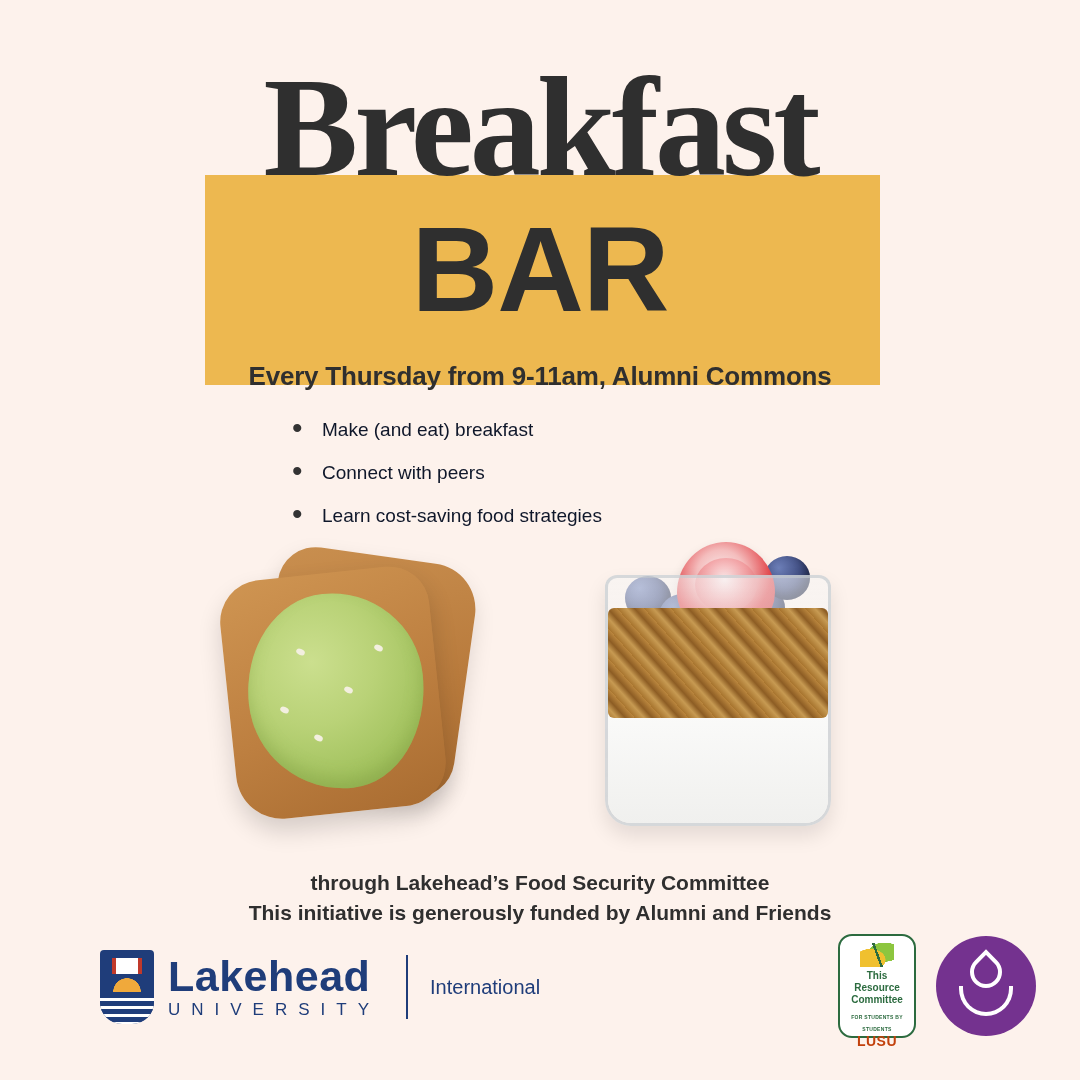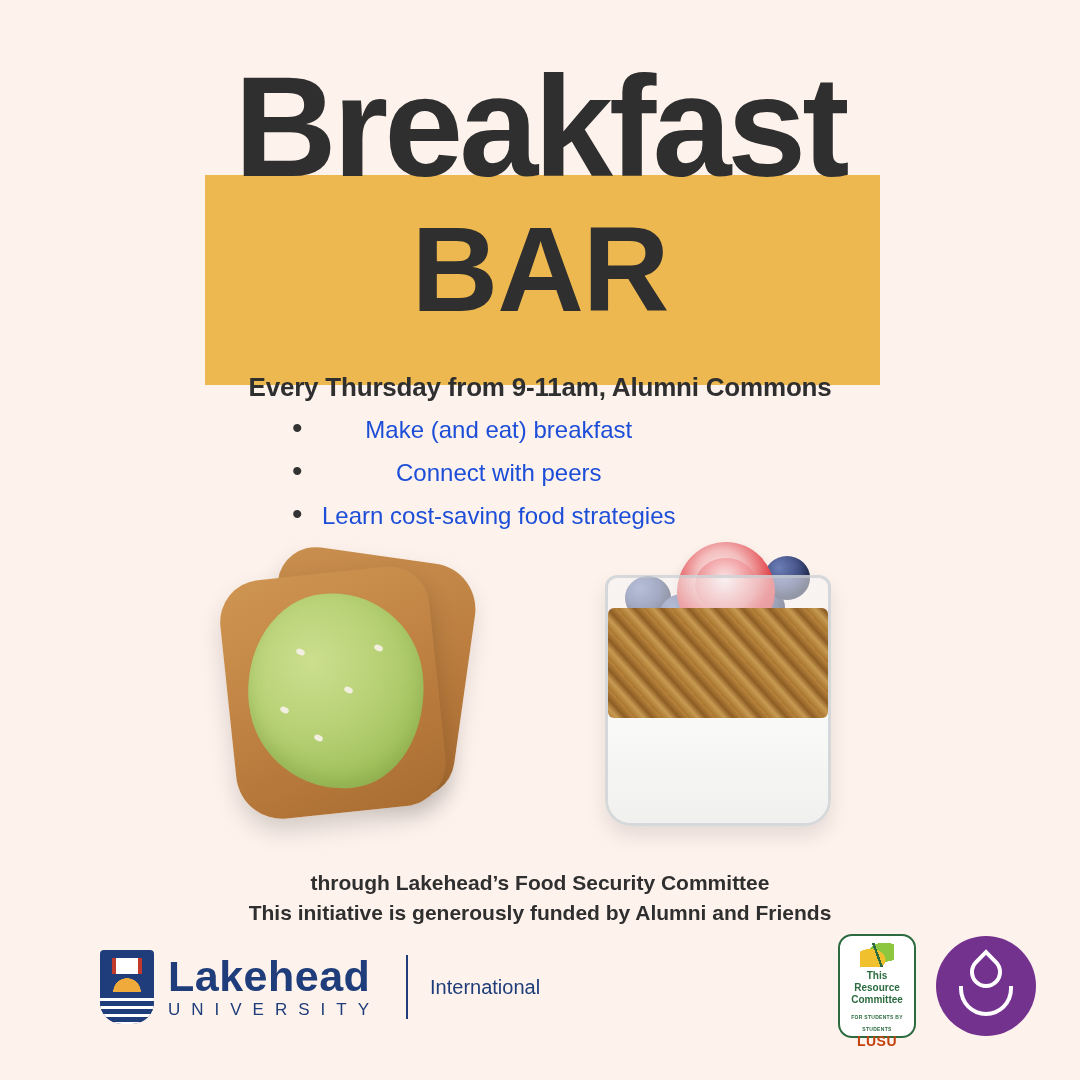--- a/index.html
+++ b/index.html
@@ -36,64 +36,64 @@
     position: absolute;
     left: 0;
     top: 0;
     width: 1080px;
     text-align: center;
     font-size: 142px;
     line-height: 150px;
     font-weight: bold;
     letter-spacing: -4px;
     color: #2f2f2f;
+    font-family: Liberation Serif, serif;
   }
   .title-sub {
     position: absolute;
     left: 0;
     top: 152px;
     width: 1080px;
     text-align: center;
     font-size: 120px;
     line-height: 130px;
     font-weight: bold;
     letter-spacing: -1px;
     color: #2f2f2f;
   }
 
   
   .subheading {
     position: absolute;
-    top: 372px;
+    top: 361px;
     left: 0;
     width: 1080px;
     text-align: center;
     font-size: 26px;
     font-weight: bold;
     letter-spacing: -0.2px;
     color: #2f2f2f;
   }
 
   
   .bullets {
     position: absolute;
     top: 414px;
     left: 268px;
     margin: 0;
     padding: 0 0 0 24px;
     list-style: none;
   }
   .bullets li {
-    font-size: 24px;
+    font-size: 19px;
     line-height: 31px;
     margin-bottom: 12px;
-    color: #1d4ed8;
+    color: #0f172a;
     position: relative;
     padding-left: 30px;
-    text-align: center;
   }
   .bullets li::before {
     content: "\2022";
     position: absolute;
     left: 0;
     top: -2px;
     font-size: 30px;
     color: #333;
   }
 

